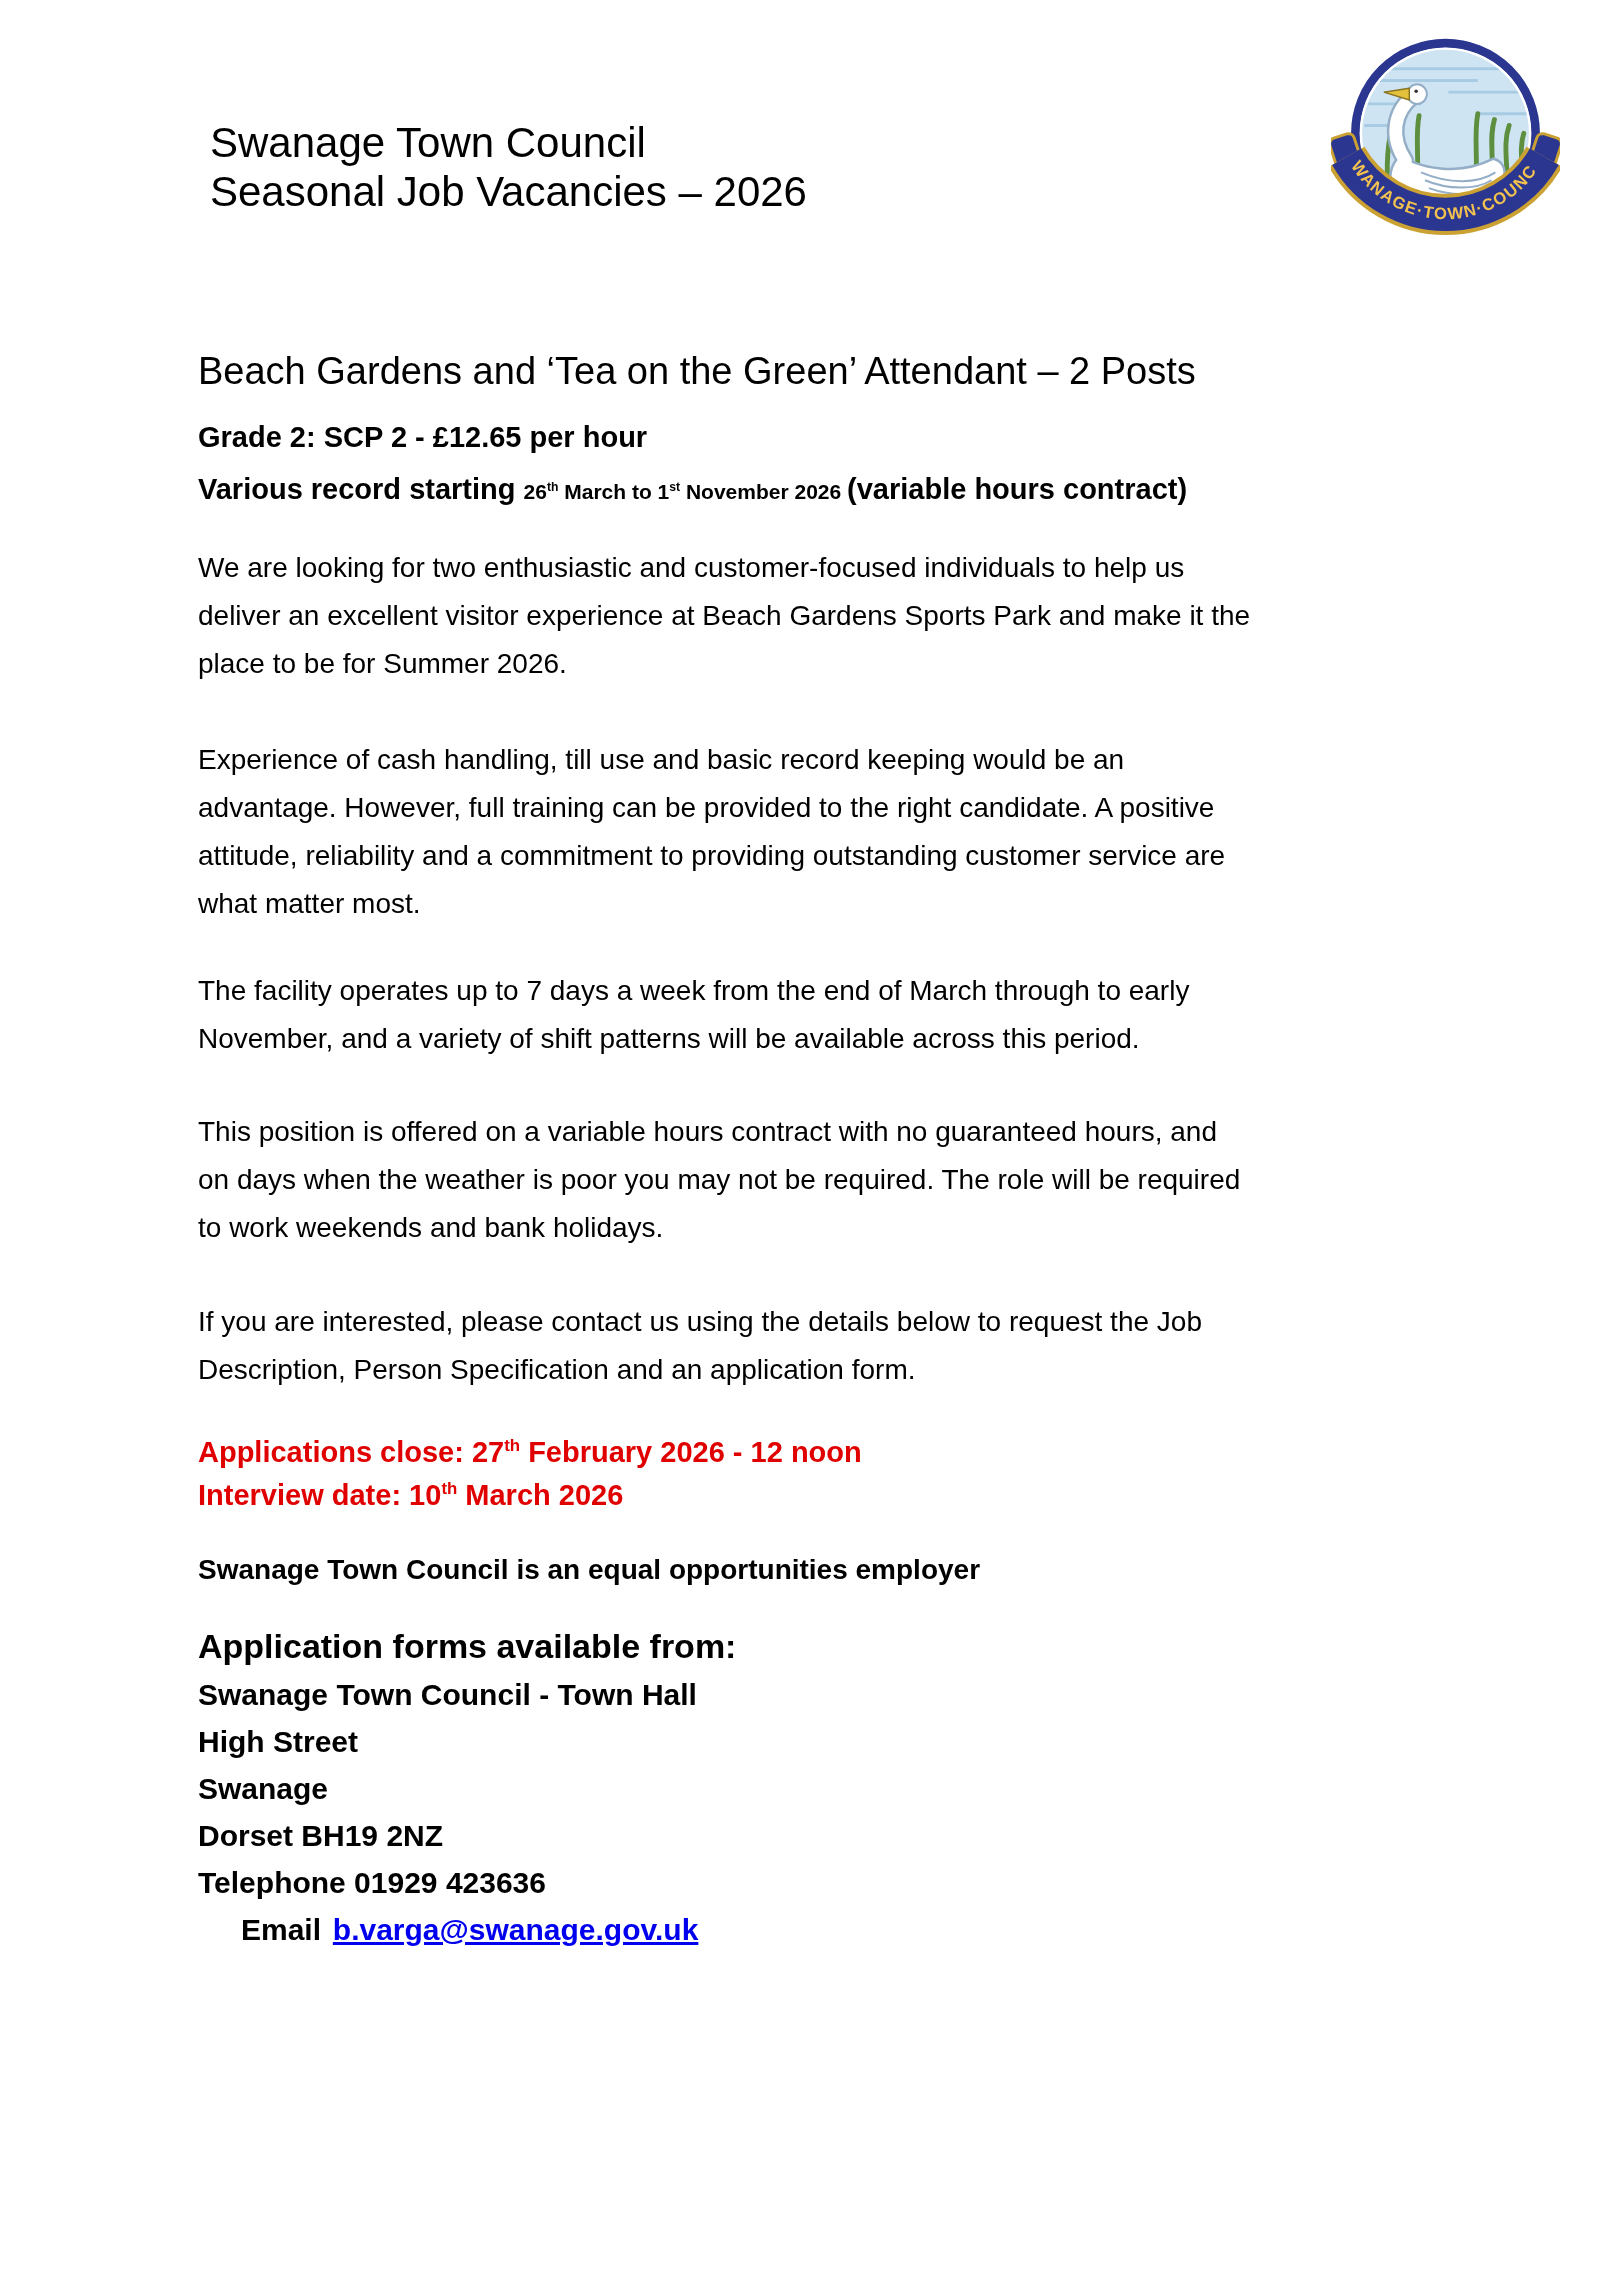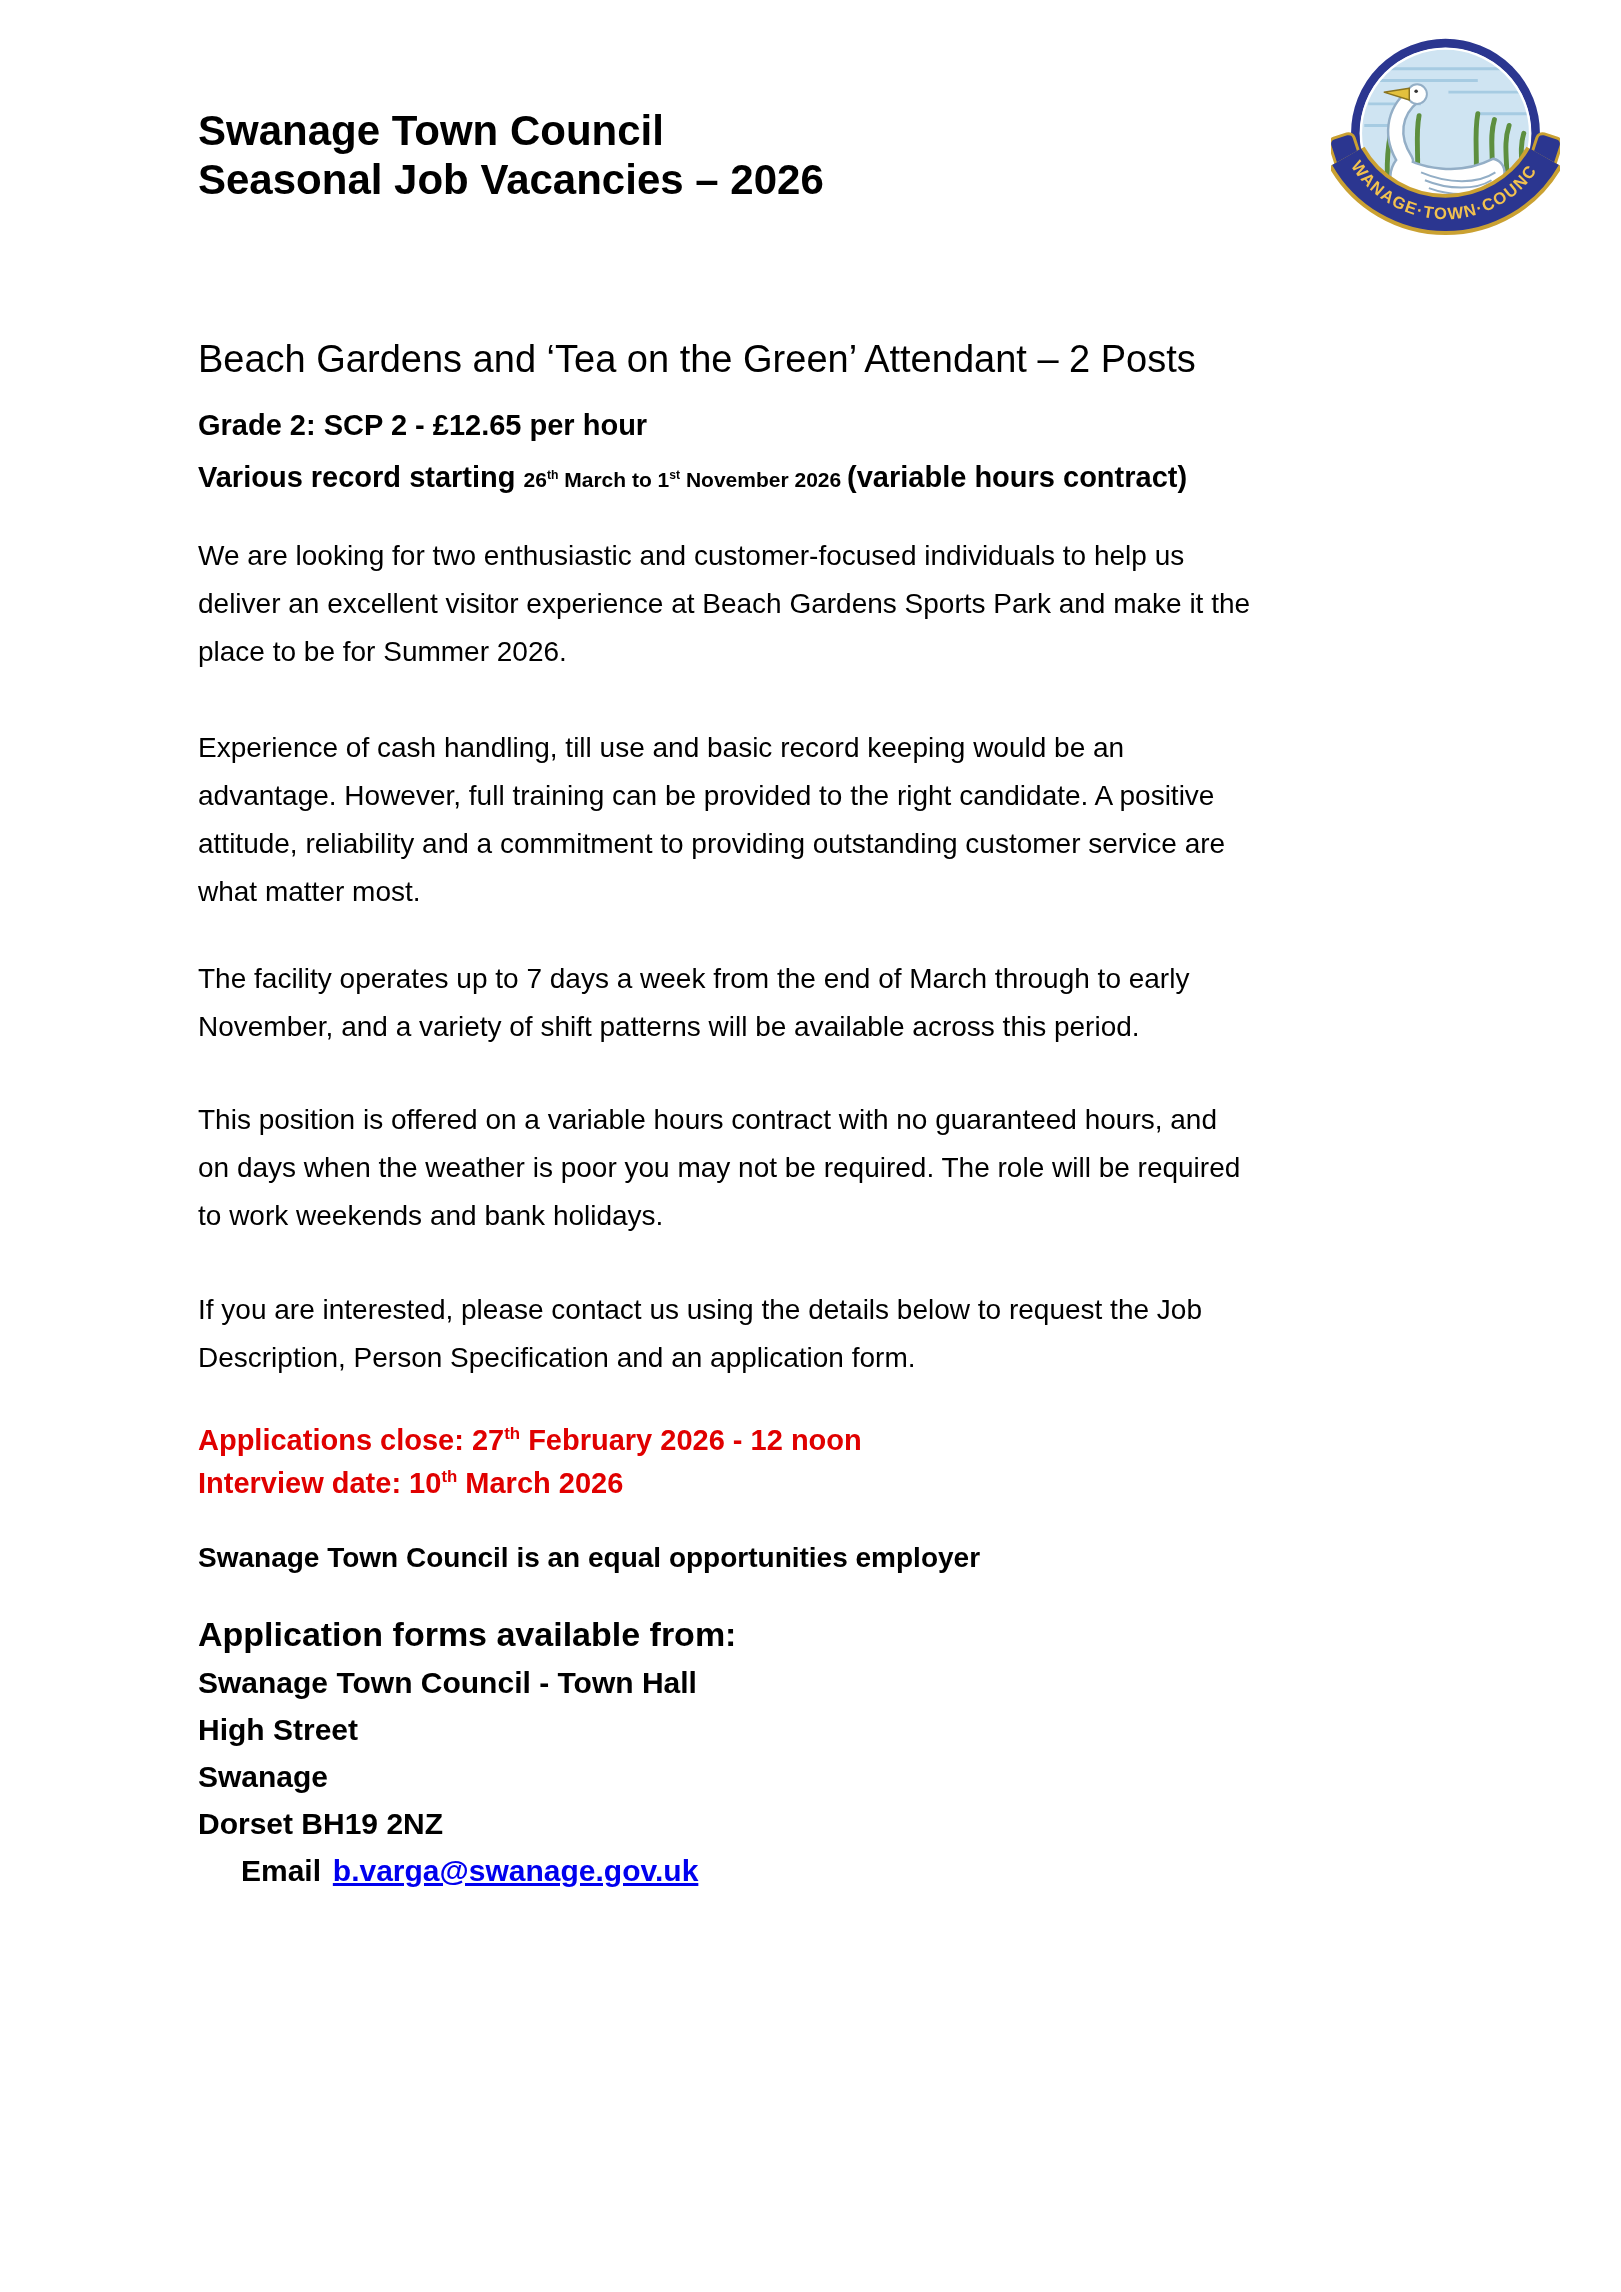--- a/index.html
+++ b/index.html
@@ -7,21 +7,21 @@
   body {
     width: 1621px; height: 2293px;
     background: #ffffff;
     font-family: "Liberation Sans", sans-serif;
     color: #000000;
   }
   .page { position: relative; width: 1621px; height: 2293px; overflow: hidden; }
   .content { padding: 106px 186px 0 198px; }
 
   
-  .doc-title { margin: 0; font-size: 42px; line-height: 49px; font-weight: bold; letter-spacing: 0; }
+  .doc-title { margin: 12px; font-size: 42px; line-height: 49px; font-weight: normal; letter-spacing: 0; }
   .doc-title .title-line { display: block; }
   .logo-box { position: absolute; top: 35px; right: 61px; width: 229px; height: 220px; }
   .ribbon-text { font-family: "Liberation Sans", sans-serif; font-weight: bold; letter-spacing: 1.5px; }
 
   
   .job-heading { margin: 133px 0 0 0; font-size: 38px; line-height: 45px; font-weight: normal; white-space: nowrap; }
   .grade-line { margin: 25.5px 0 0 0; font-size: 29px; line-height: 35px; font-weight: bold; }
   .shifts-line { margin: 15.7px 0 0 0; font-size: 29px; line-height: 39px; font-weight: bold; white-space: nowrap; }
   .shifts-line .shift-dates { font-size: 21px; }
   sup { font-size: 0.58em; vertical-align: super; line-height: 0; }
@@ -149,17 +149,18 @@
 
     <p class="equal-opps">Swanage Town Council is an equal opportunities employer</p>
 
     <h3 class="contact-heading">Application forms available from:</h3>
 
     <div class="address-block">
       <div class="addr-line">Swanage Town Council - Town Hall</div>
       <div class="addr-line">High Street</div>
       <div class="addr-line">Swanage</div>
       <div class="addr-line">Dorset BH19 2NZ</div>
+      <div class="addr-line">Telephone 01929 423636</div>
       <div class="addr-line"><span class="email-label">Email</span><a class="email-link" href="#">b.varga@swanage.gov.uk</a></div>
     </div>
   </div>
 </div>
 
 
 </body></html>

